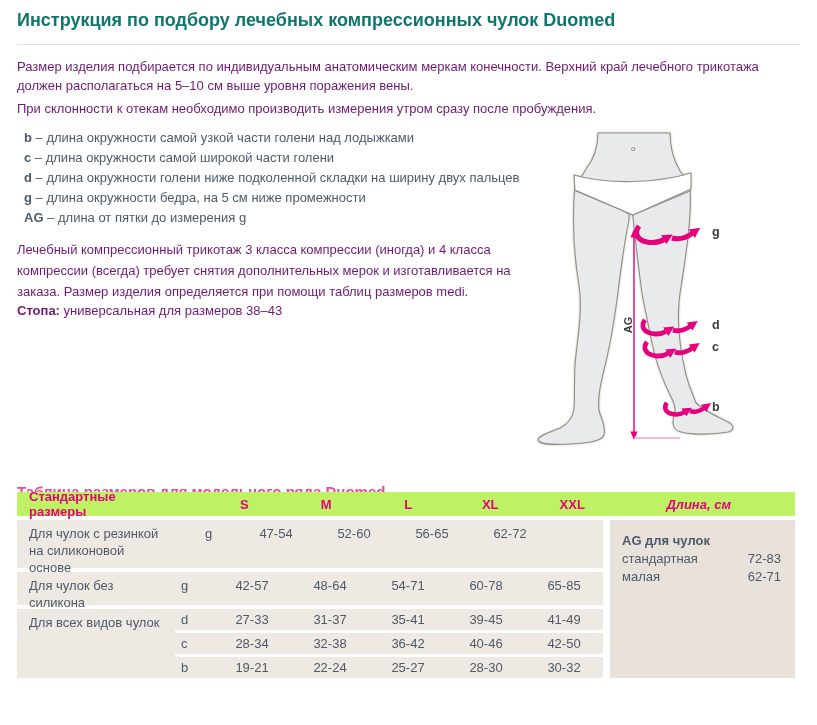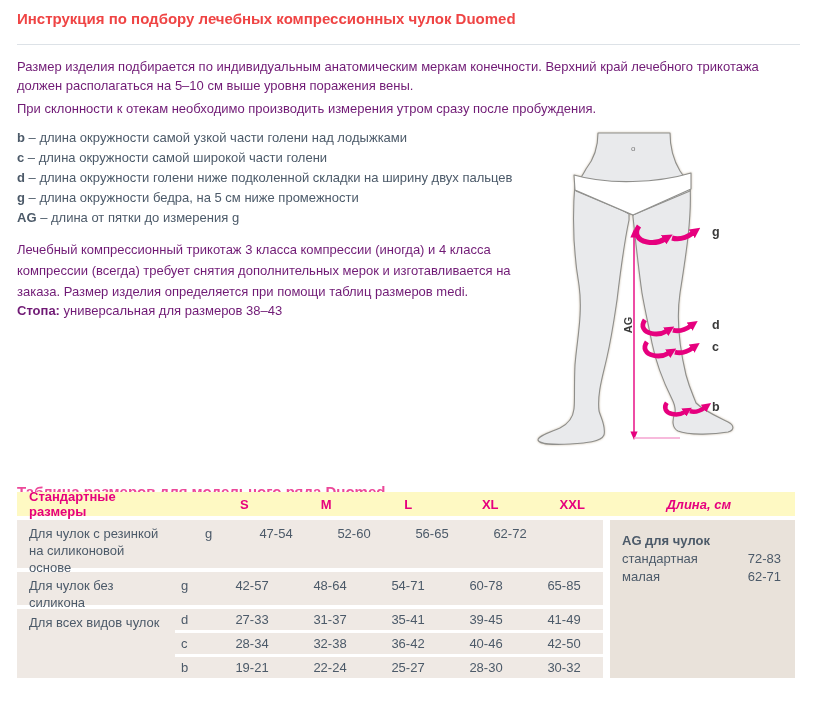--- a/index.html
+++ b/index.html
@@ -1,35 +1,35 @@
 <!DOCTYPE html>
 <html><head>
 <meta charset="utf-8">
 <style>
   html,body{margin:0;padding:0;background:#ffffff;}
   body{width:817px;height:725px;position:relative;overflow:hidden;
        font-family:"Liberation Sans","DejaVu Sans",sans-serif;
        -webkit-font-smoothing:antialiased;}
   .abs{position:absolute;}
-  #page-title{left:17px;top:10px;font-size:15px;font-weight:bold;color:#ef4444;}
+  #page-title{left:17px;top:10px;font-size:18px;font-weight:bold;color:#0f766e;}
   #title-rule{left:17px;top:44px;width:783px;height:1px;background:#dde2e7;}
   .body-text{font-size:13px;line-height:19px;color:#701a75;}
   #para-1{left:17px;top:57px;width:756px;}
   #para-2{left:17px;top:99px;width:756px;}
   #measure-list{left:17px;top:130px;width:530px;}
-  .measure-row{height:20px;font-size:13px;color:#4c5a69;}
+  .measure-row{height:20px;font-size:13px;color:#4c5a69;margin-left:7px;}
   .measure-term{font-weight:bold;}
   #para-order{left:17px;top:239px;width:524px;line-height:21px;}
   #para-foot{left:17px;top:301px;width:524px;}
   .b{font-weight:bold;}
   #figure-wrap{left:528px;top:125px;width:255px;height:332px;}
 
   #table-title{left:17px;top:483px;font-size:15px;font-weight:bold;color:#ec4899;}
   #size-table{left:17px;top:492px;width:778px;font-size:13px;color:#4c5a69;}
-  .t-header{display:flex;align-items:center;height:24px;background:#fef9c3;
+  .t-header{display:flex;align-items:center;height:24px;background:#bef264;
             color:#e6007e;font-weight:bold;gap:24px;}
   .t-header .c-label{width:158px;padding-left:12px;box-sizing:border-box;}
   .c-letter{width:38px;box-sizing:border-box;padding-left:6px;}
   .c-size{width:78px;text-align:center;}
   .c-gap{width:7px;}
   .c-length{width:185px;box-sizing:border-box;padding-left:12px;font-style:italic;}
   .t-body{display:flex;margin-top:4px;}
   .t-main{width:586px;}
   .t-spacer{width:7px;}
   .grp{display:flex;background:#efe9e4;}

